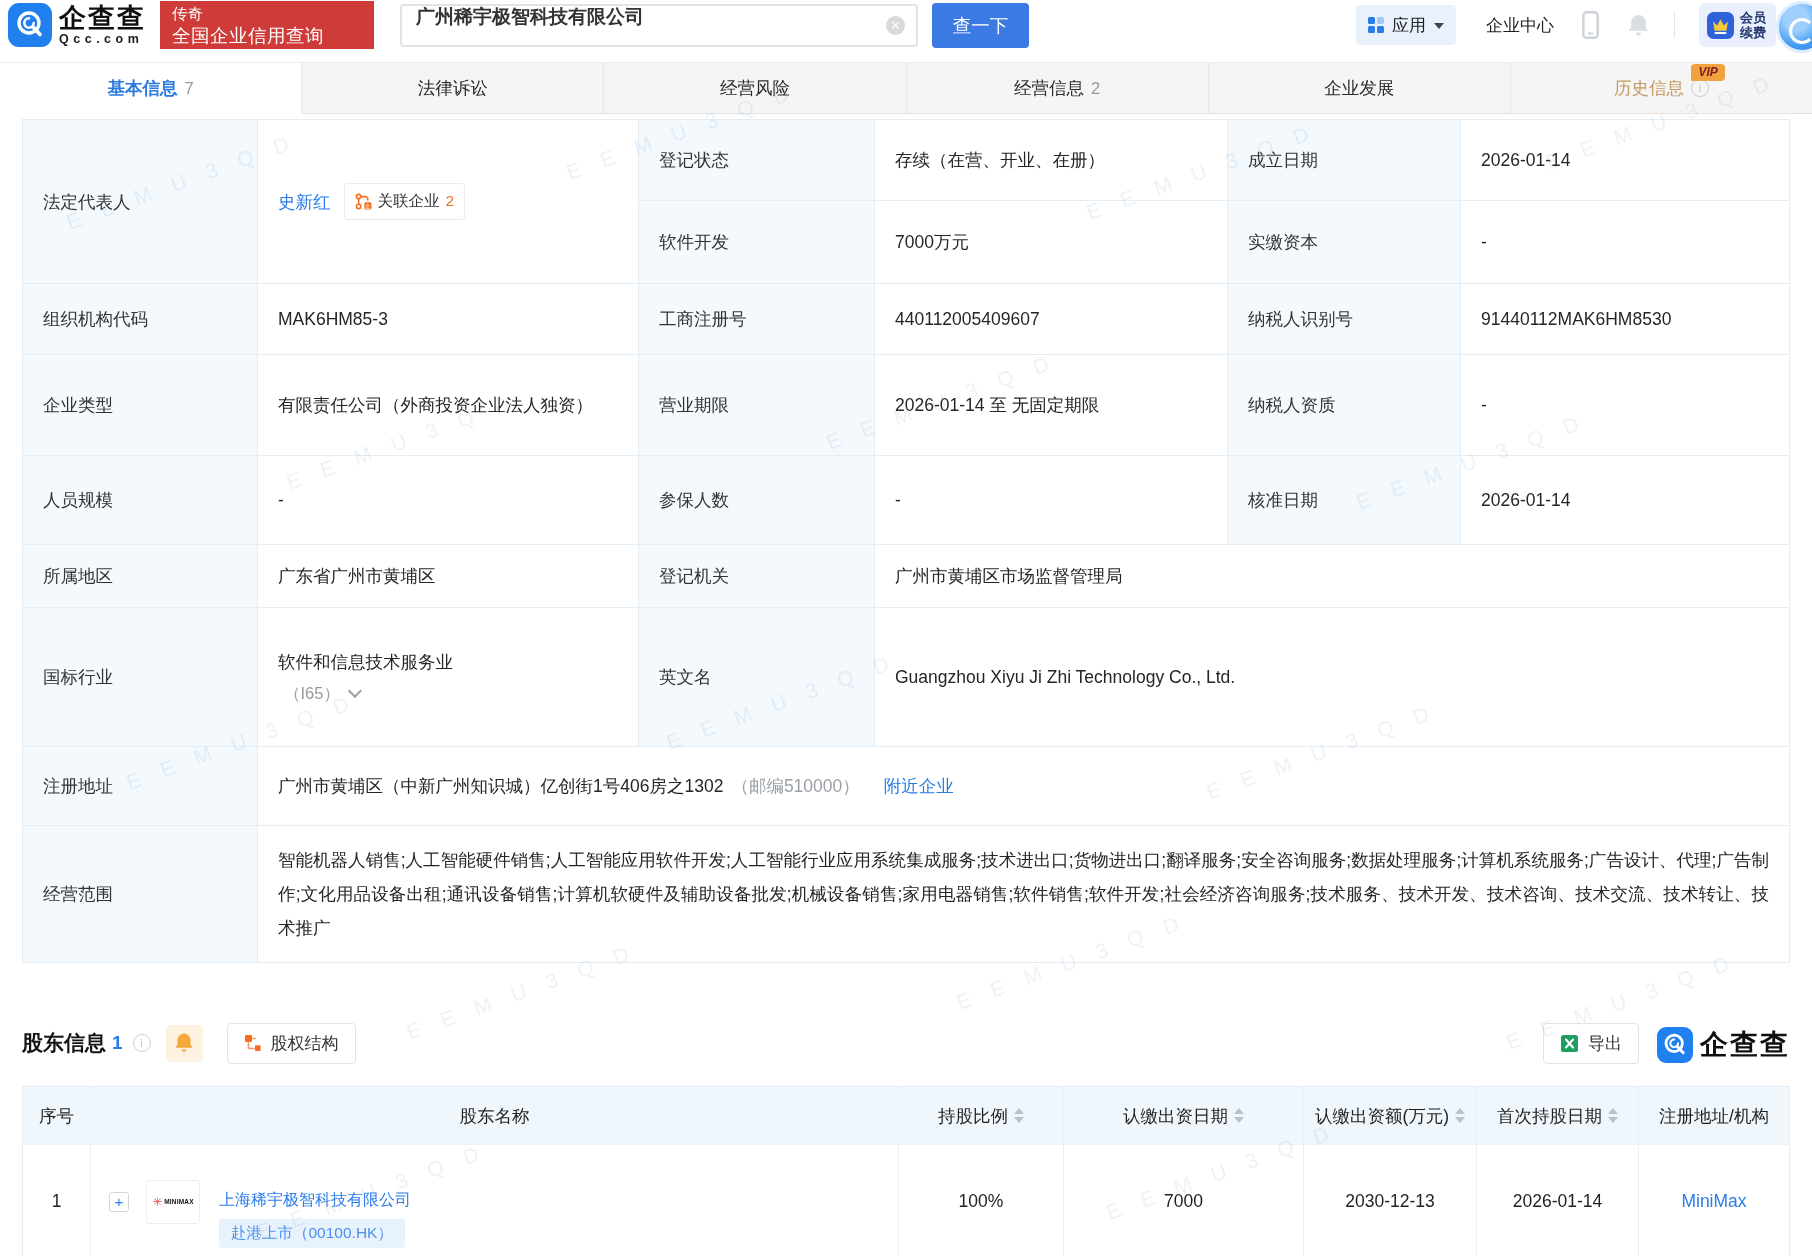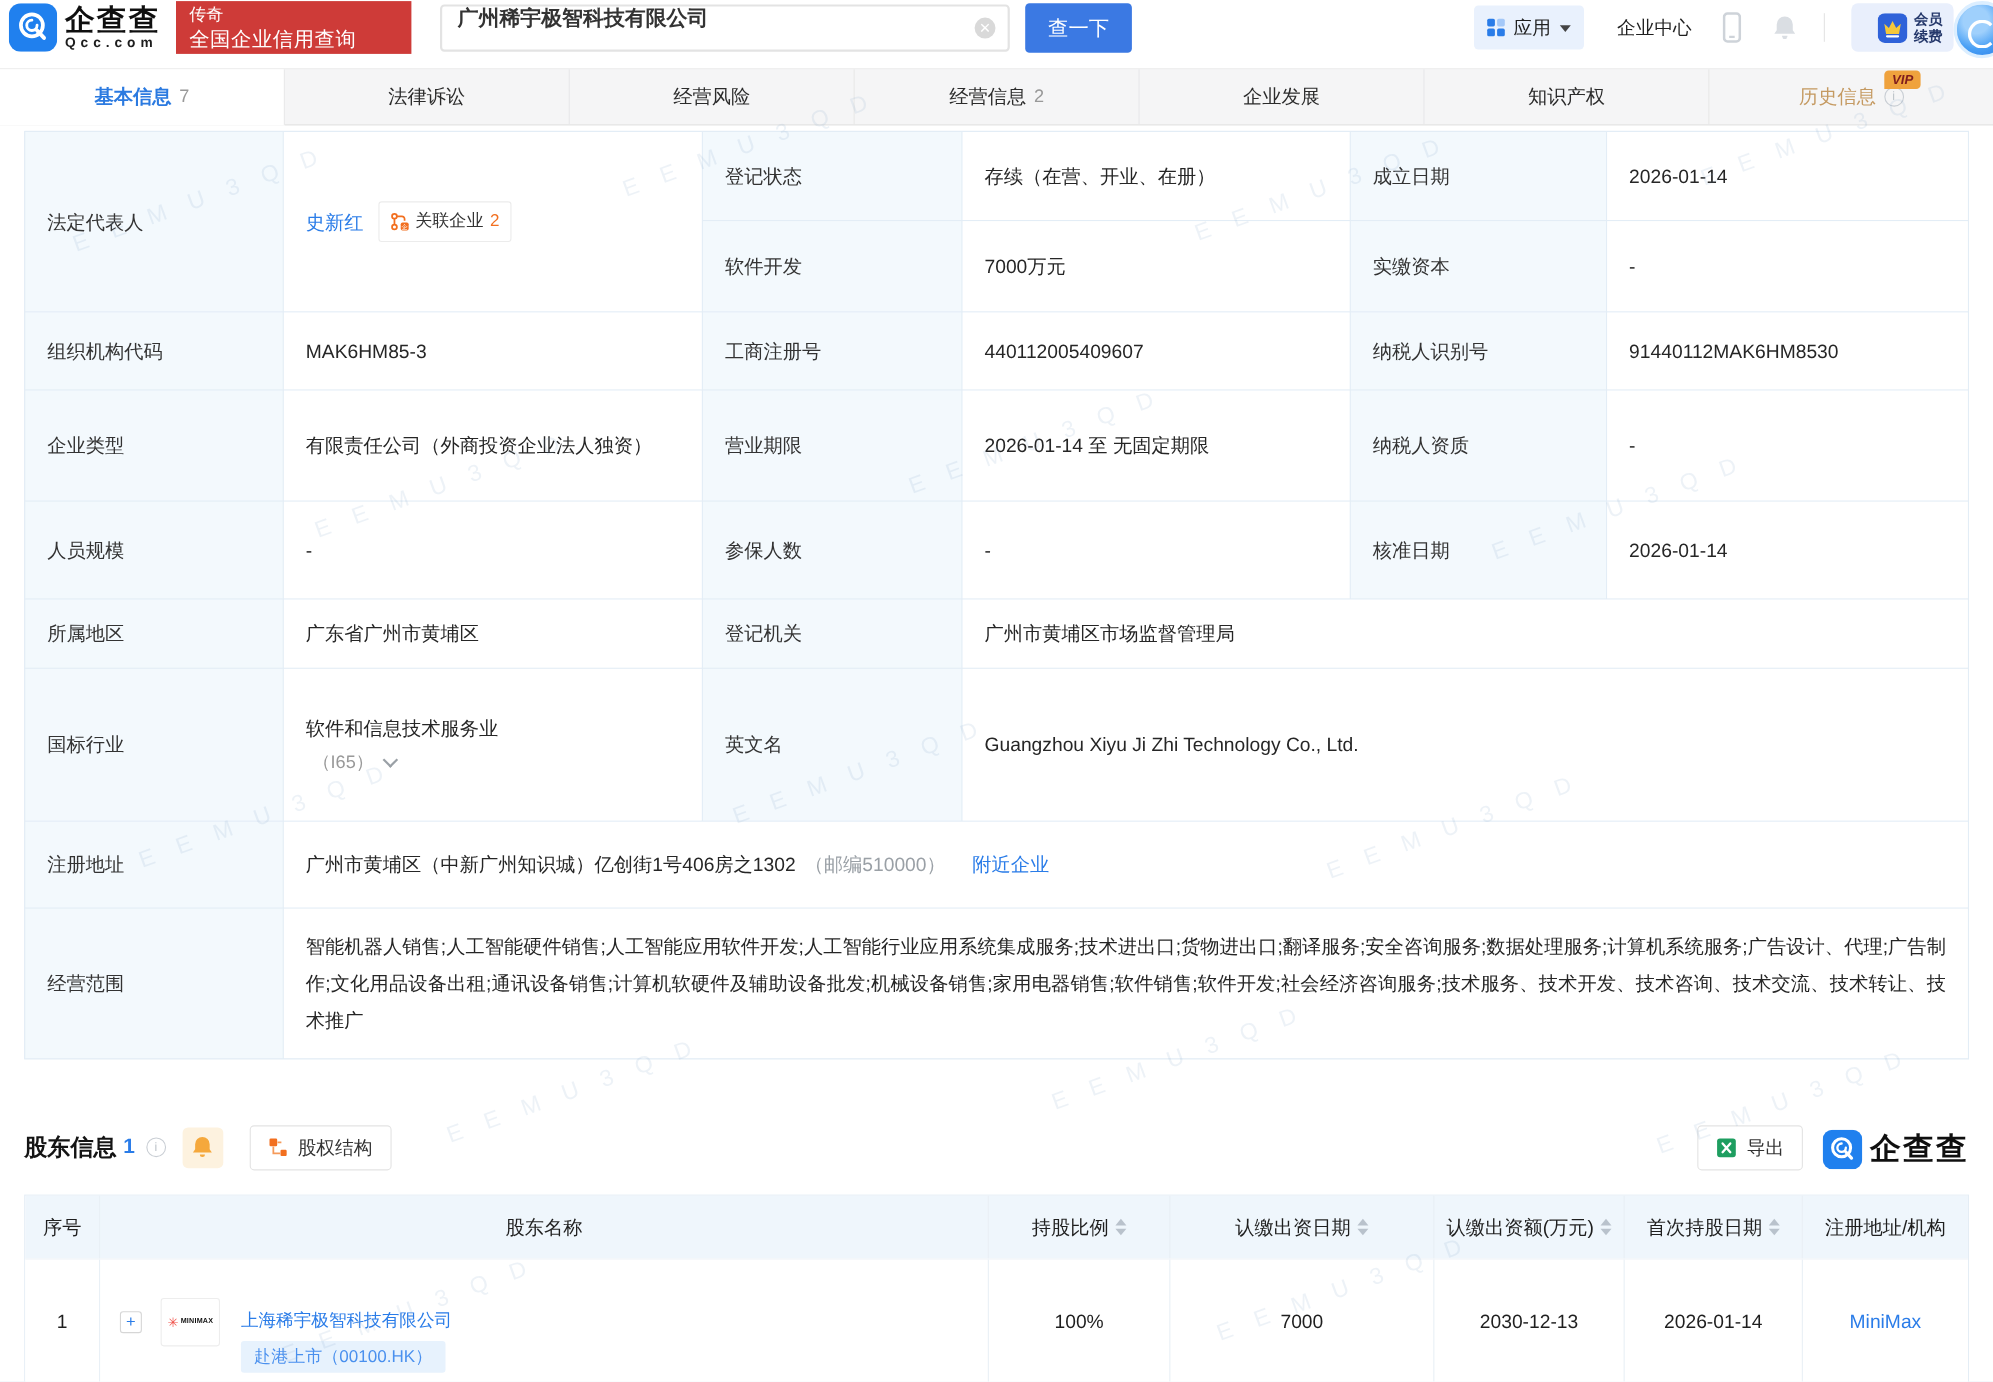--- a/index.html
+++ b/index.html
@@ -29,21 +29,21 @@
   .rightnav { margin-left:auto; display:flex; align-items:center; padding-right:36px; }
   .appchip { background:#e9f1fd; border-radius:4px; height:40px; padding:0 12px; display:flex;
              align-items:center; gap:8px; font-size:17px; color:#1f1f1f; cursor:pointer; }
   .gridicon { width:16px; height:16px; display:grid; grid-template-columns:7px 7px; grid-auto-rows:7px; gap:2px; }
   .gridicon i { background:#2a7ce8; border-radius:1.5px; }
   .gridicon i.lt { background:#a4c8f8; }
   .caret { width:0; height:0; border:5px solid transparent; border-top:6px solid #444; margin-top:6px; }
   .navtxt { margin-left:30px; font-size:17px; color:#1f1f1f; cursor:pointer; }
   .hicon { margin-left:28px; display:flex; align-items:center; cursor:pointer; }
   .vdiv { width:1px; height:26px; background:#e4e4e4; margin:0 24px; }
-  .memberchip { background:#e9effc; border-radius:6px; height:44px; padding:0 10px 0 24px; display:flex;
+  .memberchip { background:#e9effc; border-radius:6px; height:44px; padding:0 10px 0 8px; display:flex;
                 align-items:center; gap:6px; cursor:pointer; }
   .membertxt { display:flex; flex-direction:column; font-size:13px; font-weight:700; color:#25386b; line-height:15px; }
   .mascot { position:absolute; right:-16px; top:1px; width:52px; height:52px; border-radius:50%;
             background:radial-gradient(circle at 38% 32%, #9fd0fc 0 28%, #49a0f5 60%, #2a7ce8 100%);
             border:3px solid #dbeeff; }
   .mascot:after { content:""; position:absolute; left:10px; top:14px; width:20px; height:20px;
             border:3px solid #fff; border-radius:50%; border-right-color:transparent; }
 
   
   .tabs { margin-top:12px; height:52px; background:#f5f5f6; border-top:1px solid #ededed;
@@ -204,23 +204,20 @@
   </div>
   <div class="tab">
     <span>经营风险</span>
   </div>
   <div class="tab">
     <span>经营信息</span>
     <span class="tcount">2</span>
   </div>
   <div class="tab">
     <span>企业发展</span>
-  </div>
-  <div class="tab">
-    <span>知识产权</span>
   </div>
   <div class="tab gold">
     <span class="viptag">VIP</span>
     <span>历史信息</span>
     <span class="infoi">i</span>
   </div>
 </nav>
 
 <section class="itable">
   <div class="cell lbl" style="grid-area:1/1/3/2">法定代表人</div>

